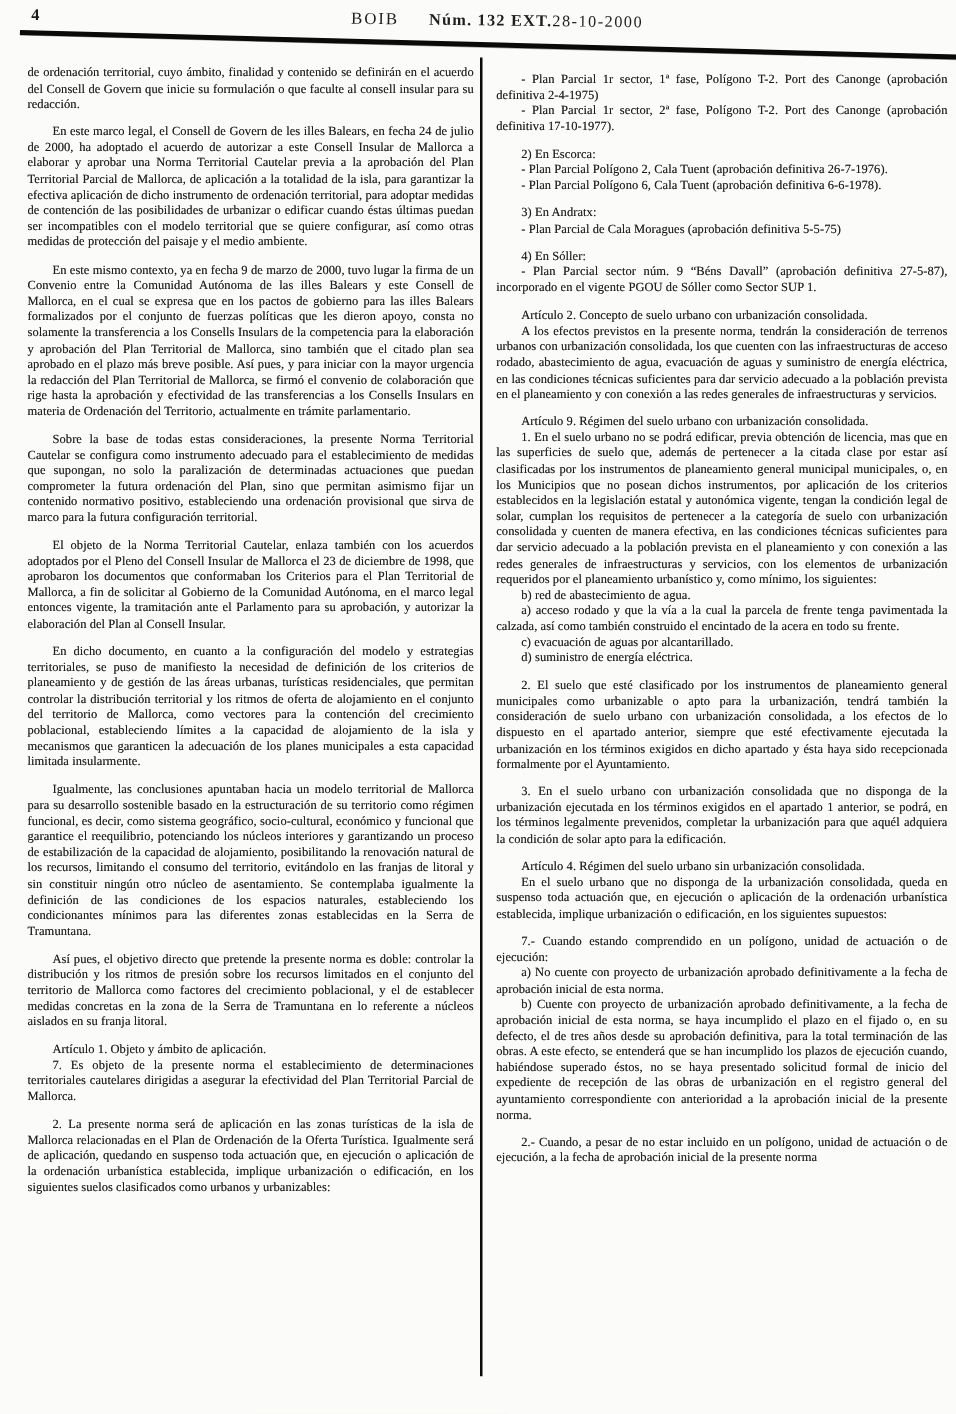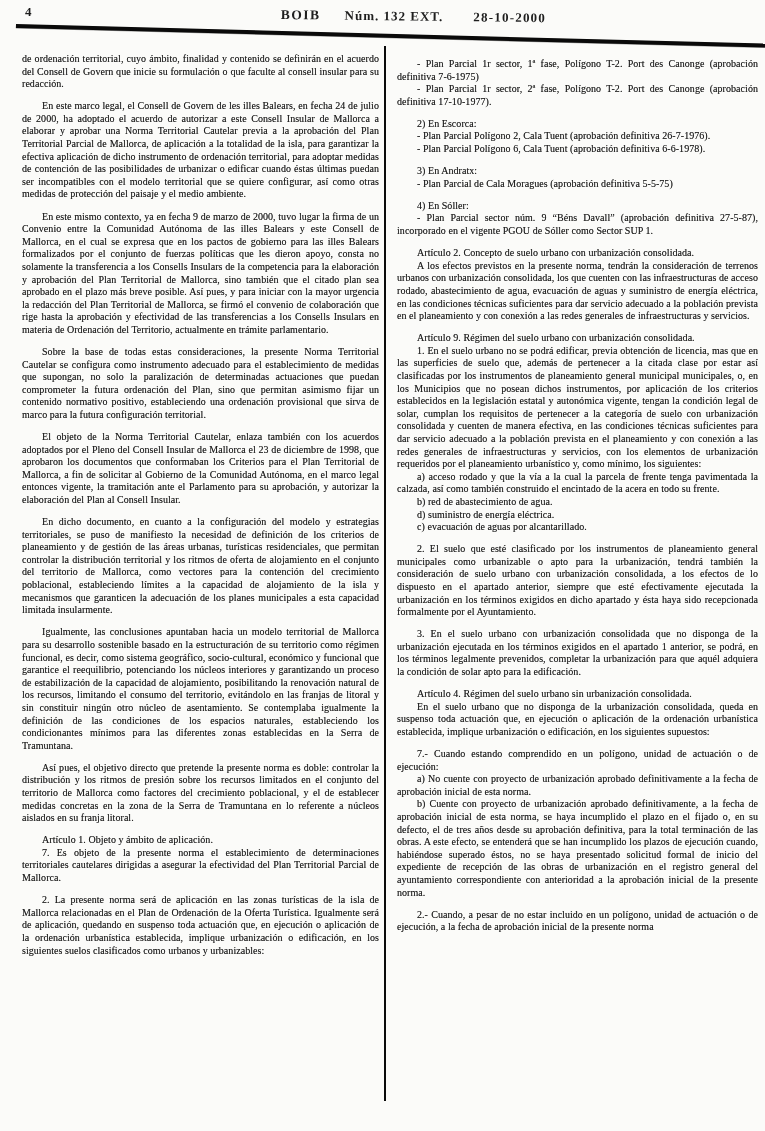--- a/index.html
+++ b/index.html
@@ -26,29 +26,28 @@
     font-size:13px;font-weight:bold;
   }
   .header-center{
     position:absolute;left:281px;top:7px;
     display:flex;align-items:baseline;
     white-space:nowrap;
     transform:rotate(0.7deg);
     transform-origin:0 0;
   }
   .journal-title{
-    font-size:13.5px;font-weight:bold;letter-spacing:1.5px;
+    font-size:13.5px;font-weight:normal;letter-spacing:1.5px;
   }
   .issue-number{
     margin-left:24px;
     font-size:13px;font-weight:bold;letter-spacing:1px;
   }
   .issue-date{
-    margin-left:30px;
-    font-size:13px;font-weight:bold;letter-spacing:1.2px;
+    font-size:13px;font-weight:normal;letter-spacing:1.2px;
   }
   .header-rule{
     position:absolute;left:16px;top:24px;
     width:752px;height:3.5px;
     background:var(--line-color);
     transform:rotate(1.5deg);
     transform-origin:0 0;
     box-shadow:0 0.5px 0 rgba(0,0,0,.35);
   }
   
@@ -121,21 +120,21 @@
         <p>Artículo 1. Objeto y ámbito de aplicación.</p>
         <p>7. Es objeto de la presente norma el establecimiento de determinaciones territoriales cautelares dirigidas a asegurar la efectividad del Plan Territorial Parcial de Mallorca.</p>
       </div>
       <div class="block">
         <p>2. La presente norma será de aplicación en las zonas turísticas de la isla de Mallorca relacionadas en el Plan de Ordenación de la Oferta Turística. Igualmente será de aplicación, quedando en suspenso toda actuación que, en ejecución o aplicación de la ordenación urbanística establecida, implique urbanización o edificación, en los siguientes suelos clasificados como urbanos y urbanizables:</p>
       </div>
     </div>
 
   <div class="col col-right">
       <div class="block">
-        <p>- Plan Parcial 1r sector, 1ª fase, Polígono T-2. Port des Canonge (aprobación definitiva 7-6-1975)</p>
+        <p>- Plan Parcial 1r sector, 1ª fase, Polígono T-2. Port des Canonge (aprobación definitiva 2-4-1975)</p>
         <p>- Plan Parcial 1r sector, 2ª fase, Polígono T-2. Port des Canonge (aprobación definitiva 17-10-1977).</p>
       </div>
       <div class="block">
         <p>2) En Escorca:</p>
         <p>- Plan Parcial Polígono 2, Cala Tuent (aprobación definitiva 26-7-1976).</p>
         <p>- Plan Parcial Polígono 6, Cala Tuent (aprobación definitiva 6-6-1978).</p>
       </div>
       <div class="block">
         <p>3) En Andratx:</p>
         <p>- Plan Parcial de Cala Moragues (aprobación definitiva 5-5-75)</p>
@@ -144,24 +143,24 @@
         <p>4) En Sóller:</p>
         <p>- Plan Parcial sector núm. 9 “Béns Davall” (aprobación definitiva 27-5-87), incorporado en el vigente PGOU de Sóller como Sector SUP 1.</p>
       </div>
       <div class="block">
         <p>Artículo 2. Concepto de suelo urbano con urbanización consolidada.</p>
         <p>A los efectos previstos en la presente norma, tendrán la consideración de terrenos urbanos con urbanización consolidada, los que cuenten con las infraestructuras de acceso rodado, abastecimiento de agua, evacuación de aguas y suministro de energía eléctrica, en las condiciones técnicas suficientes para dar servicio adecuado a la población prevista en el planeamiento y con conexión a las redes generales de infraestructuras y servicios.</p>
       </div>
       <div class="block">
         <p>Artículo 9. Régimen del suelo urbano con urbanización consolidada.</p>
         <p>1. En el suelo urbano no se podrá edificar, previa obtención de licencia, mas que en las superficies de suelo que, además de pertenecer a la citada clase por estar así clasificadas por los instrumentos de planeamiento general municipal municipales, o, en los Municipios que no posean dichos instrumentos, por aplicación de los criterios establecidos en la legislación estatal y autonómica vigente, tengan la condición legal de solar, cumplan los requisitos de pertenecer a la categoría de suelo con urbanización consolidada y cuenten de manera efectiva, en las condiciones técnicas suficientes para dar servicio adecuado a la población prevista en el planeamiento y con conexión a las redes generales de infraestructuras y servicios, con los elementos de urbanización requeridos por el planeamiento urbanístico y, como mínimo, los siguientes:</p>
+        <p>b) red de abastecimiento de agua.</p>
         <p>a) acceso rodado y que la vía a la cual la parcela de frente tenga pavimentada la calzada, así como también construido el encintado de la acera en todo su frente.</p>
-        <p>b) red de abastecimiento de agua.</p>
+        <p>c) evacuación de aguas por alcantarillado.</p>
         <p>d) suministro de energía eléctrica.</p>
-        <p>c) evacuación de aguas por alcantarillado.</p>
       </div>
       <div class="block">
         <p>2. El suelo que esté clasificado por los instrumentos de planeamiento general municipales como urbanizable o apto para la urbanización, tendrá también la consideración de suelo urbano con urbanización consolidada, a los efectos de lo dispuesto en el apartado anterior, siempre que esté efectivamente ejecutada la urbanización en los términos exigidos en dicho apartado y ésta haya sido recepcionada formalmente por el Ayuntamiento.</p>
       </div>
       <div class="block">
         <p>3. En el suelo urbano con urbanización consolidada que no disponga de la urbanización ejecutada en los términos exigidos en el apartado 1 anterior, se podrá, en los términos legalmente prevenidos, completar la urbanización para que aquél adquiera la condición de solar apto para la edificación.</p>
       </div>
       <div class="block">
         <p>Artículo 4. Régimen del suelo urbano sin urbanización consolidada.</p>
         <p>En el suelo urbano que no disponga de la urbanización consolidada, queda en suspenso toda actuación que, en ejecución o aplicación de la ordenación urbanística establecida, implique urbanización o edificación, en los siguientes supuestos:</p>

